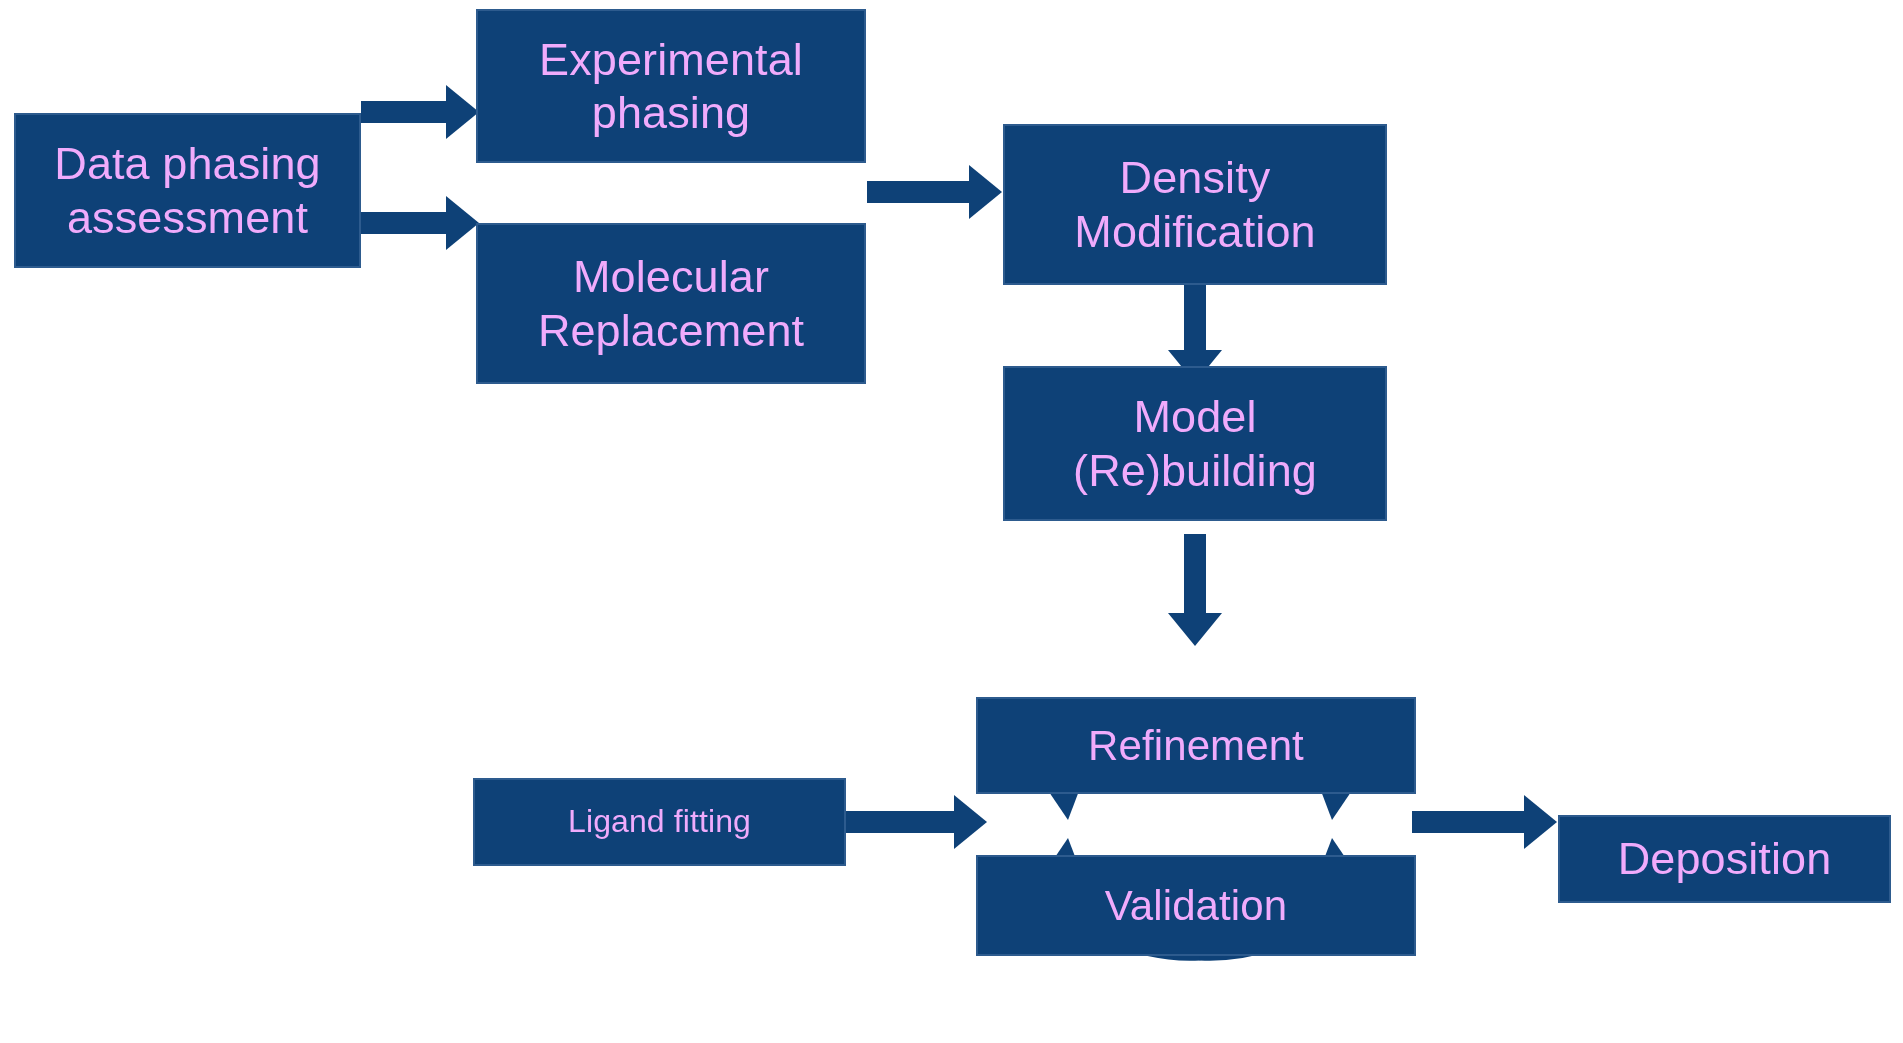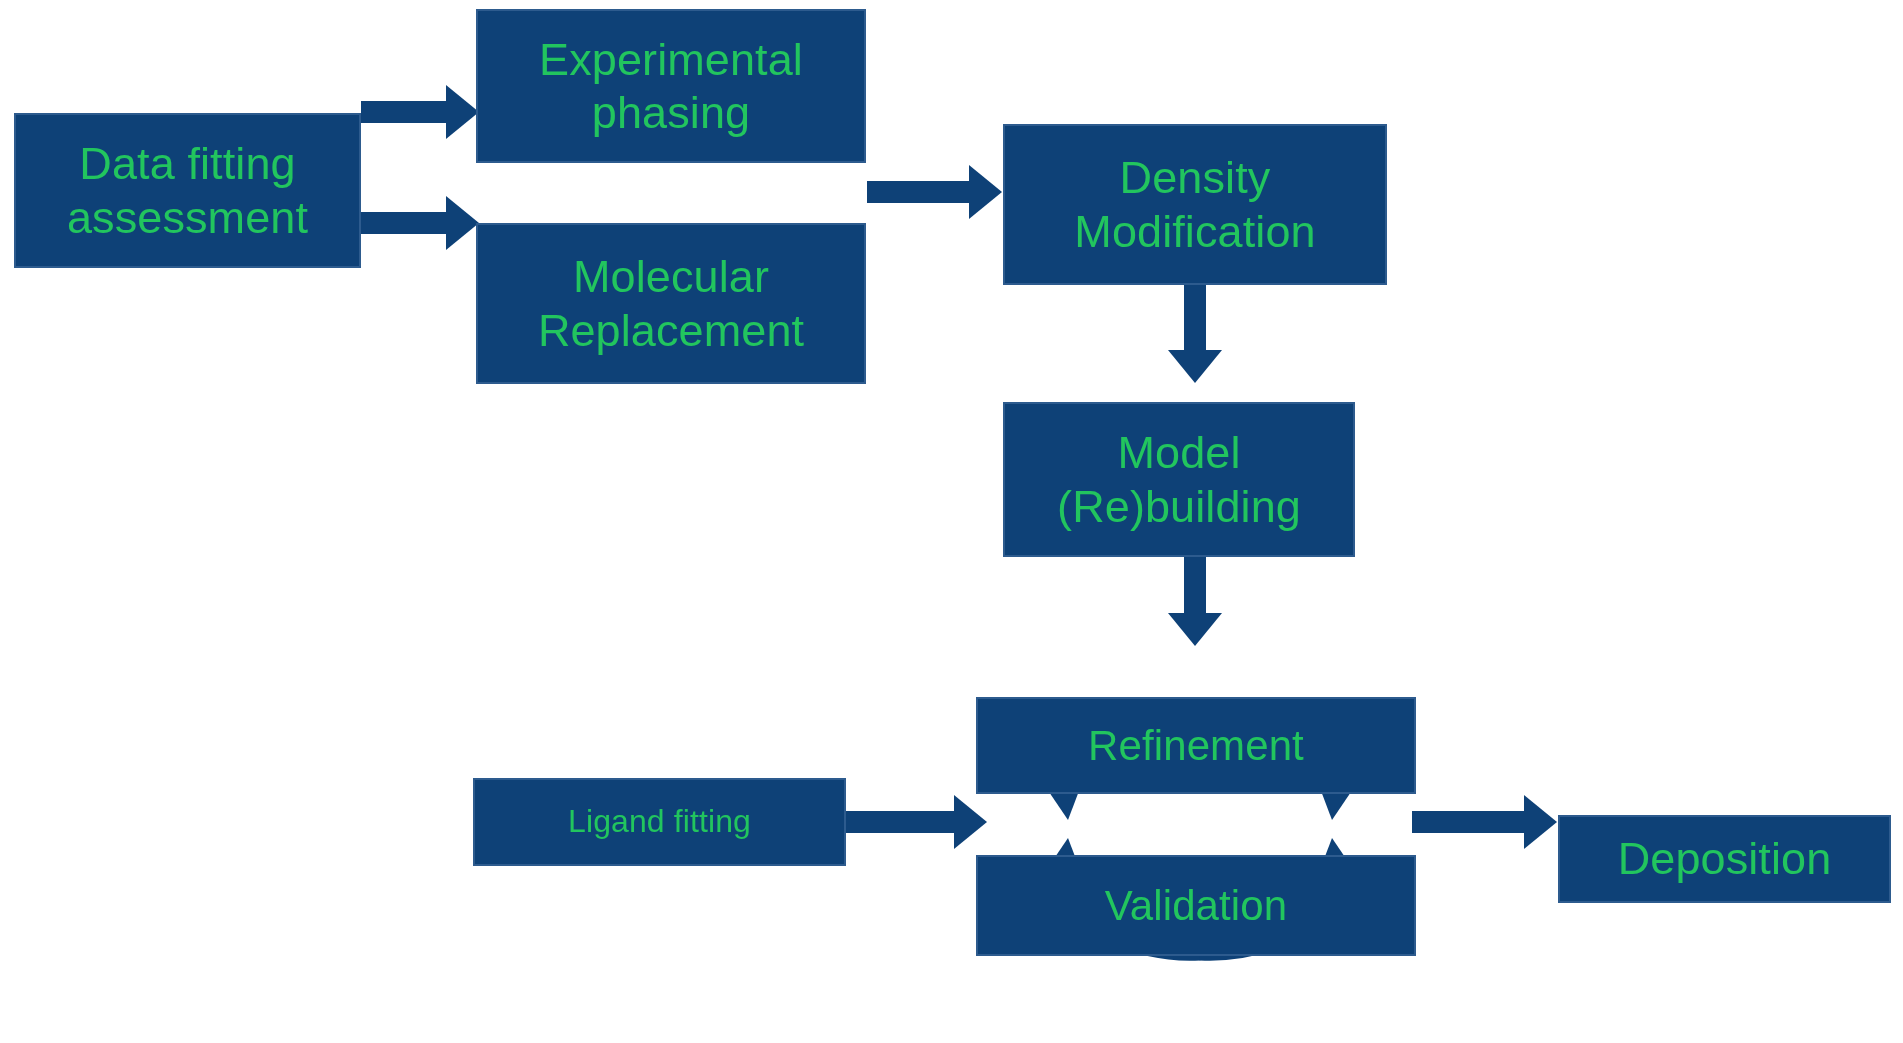--- a/index.html
+++ b/index.html
@@ -14,40 +14,40 @@
     height:1043px;
     background:#ffffff;
     overflow:hidden;
   }
   
   .node{
     position:absolute;
     box-sizing:border-box;
     background:#0e4177;
     border:2px solid #2d5b8e;
-    color:#22c55e;
+    color:#f0abfc;
     display:flex;
     align-items:center;
     justify-content:center;
     text-align:center;
     line-height:1.18;
     letter-spacing:.1px;
     font-weight:400;
     z-index:6;
     white-space:pre-line;
     padding:0 16px;
   }
   .node.big   { font-size:45px; }
   .node.cyc   { font-size:42px; }
   
   #node-data-quality        { left:14px;   top:113px; width:347px; height:155px; font-size:45px;}
   #node-experimental-phasing{ left:476px;  top:9px;   width:390px; height:154px;}
   #node-molecular-replacement{left:476px;  top:223px; width:390px; height:161px;}
   #node-density-modification{ left:1003px; top:124px; width:384px; height:161px;}
-  #node-model-rebuilding    { left:1003px; top:402px; width:352px; height:155px;}
+  #node-model-rebuilding    { left:1003px; top:366px; width:384px; height:155px;}
   #node-refinement          { left:976px;  top:697px; width:440px; height:97px;}
   #node-validation          { left:976px;  top:855px; width:440px; height:101px;}
   #node-ligand-fitting      { left:473px;  top:778px; width:373px; height:88px; font-size:32px;}
   #node-deposition          { left:1558px; top:778px; width:333px; height:88px; font-size:45px;margin-top:37px;}
 
   
   .arrow{ position:absolute; z-index:4; }
   .arrow .shaft{
     position:absolute;
     background:#0e4177;
@@ -126,21 +126,21 @@
     <path d="M 240 75 C 302 72 362 98 396 160" stroke-width="15" stroke-linecap="butt"></path>
     <polygon points="418,122 344,116 372,190"></polygon>
 
     <path d="M 240 323 C 180 326 120 302 85 240" stroke-width="15" stroke-linecap="butt"></path>
     <polygon points="62,276 136,282 108,208"></polygon>
 
     <path d="M 240 323 C 302 326 362 300 396 238" stroke-width="15" stroke-linecap="butt"></path>
     <polygon points="418,276 344,282 372,208"></polygon>
   </svg>
 
-  <div class="node big" id="node-data-quality">Data fitting
+  <div class="node big" id="node-data-quality">Data phasing
 assessment</div>
 
   <div class="node big" id="node-experimental-phasing">Experimental
 phasing</div>
 
   <div class="node big" id="node-molecular-replacement">Molecular
 Replacement</div>
 
   <div class="node big" id="node-density-modification">Density
 Modification</div>

